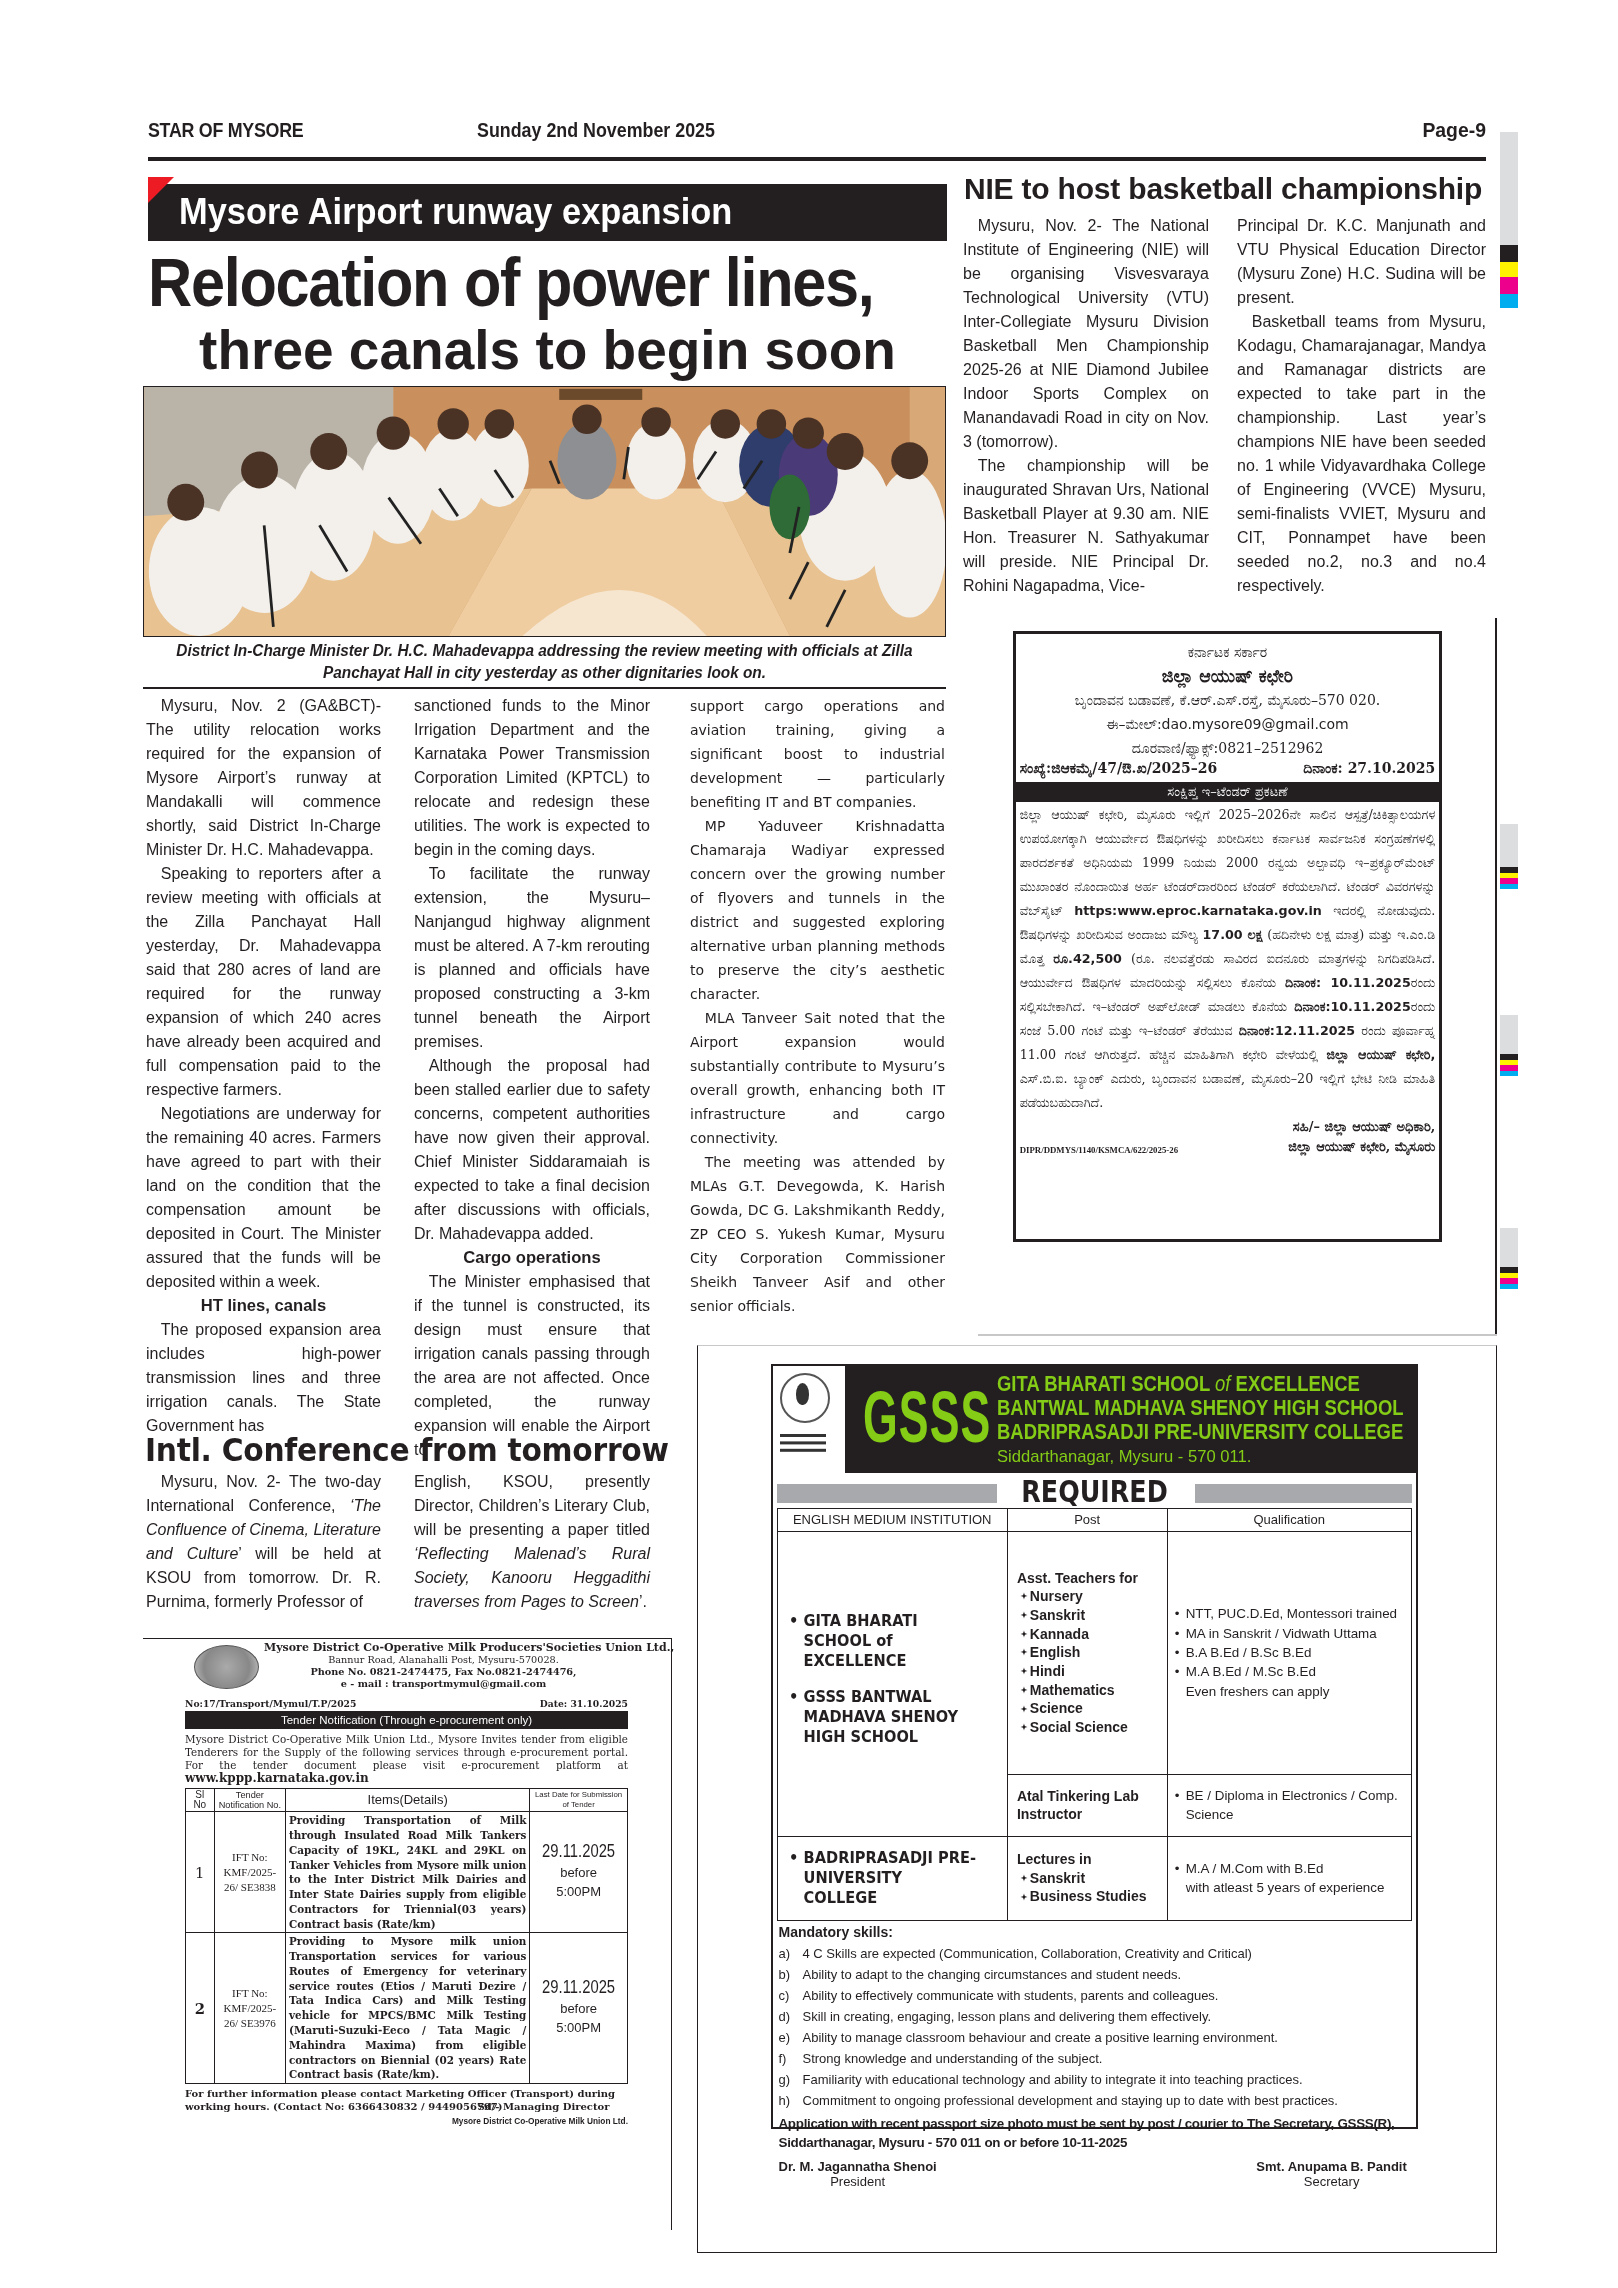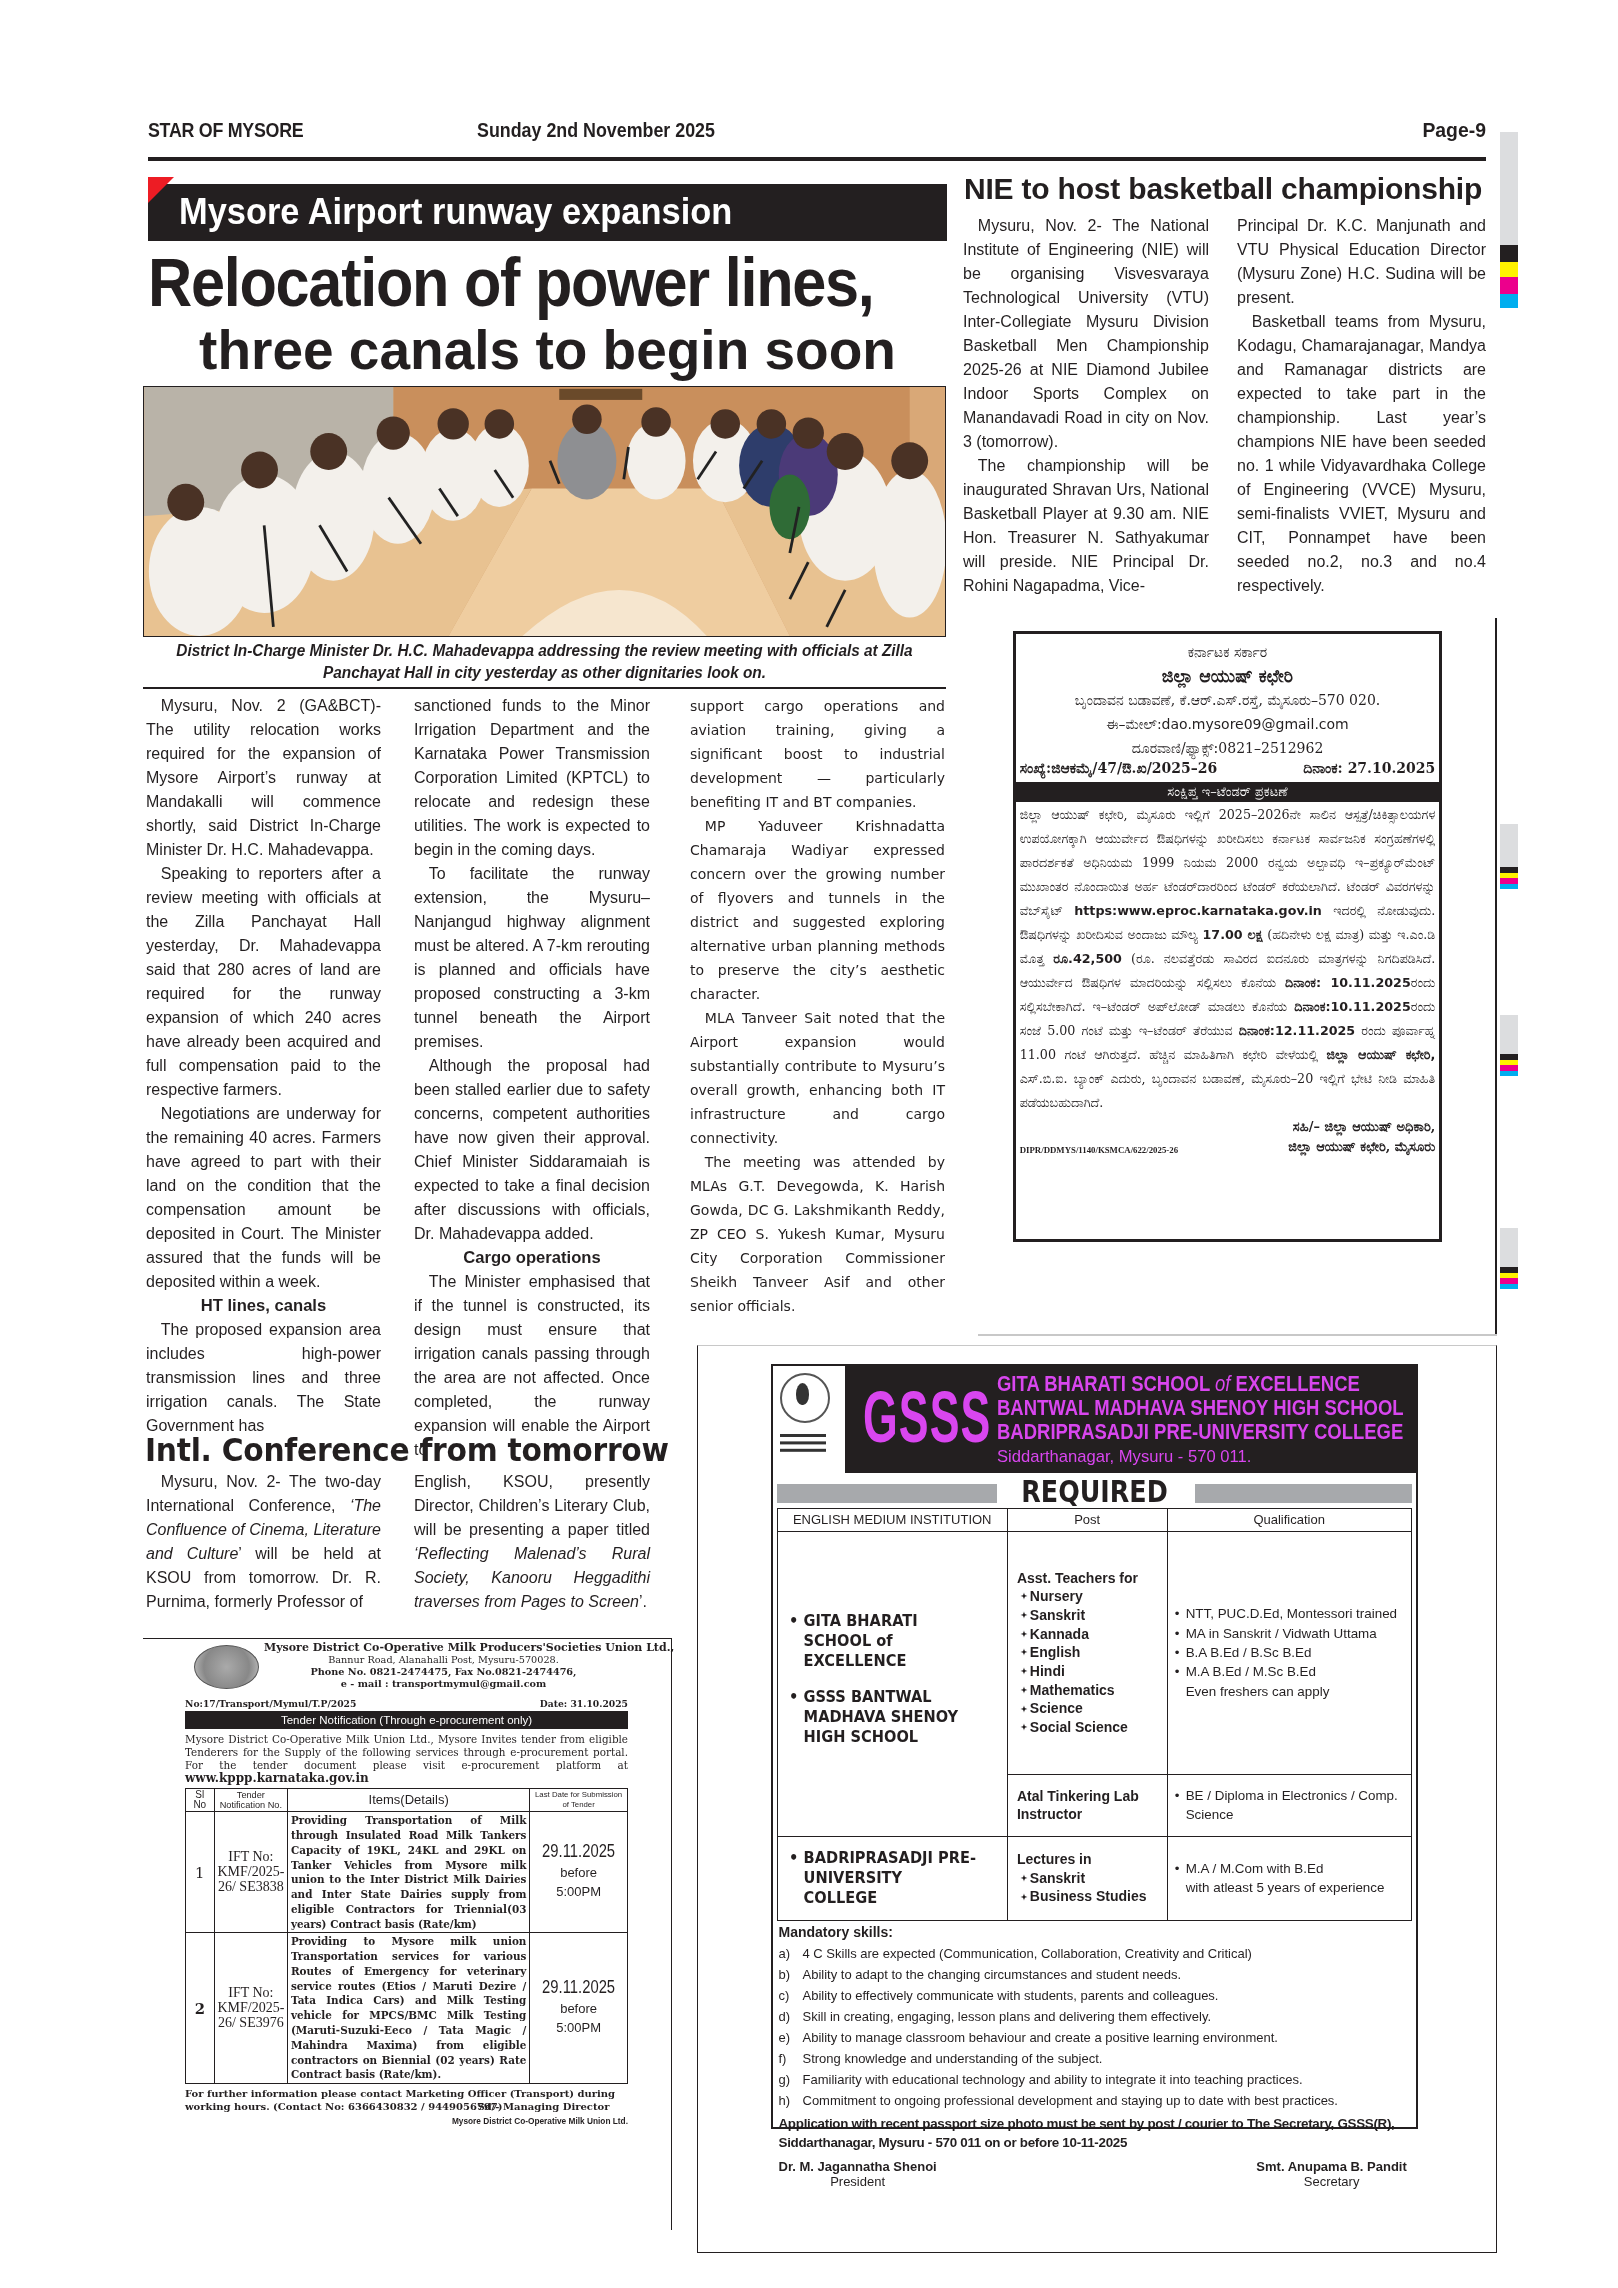--- a/index.html
+++ b/index.html
@@ -52,31 +52,31 @@
   .milk-org{position:absolute;left:79px;top:0;font-size:11px;font-weight:bold;white-space:nowrap;}
   .milk-addr{position:absolute;left:120px;top:13px;font-size:9.7px;line-height:12px;text-align:center;width:277px;}
   .milk-ref{display:flex;justify-content:space-between;font-size:9.2px;font-weight:bold;margin-top:1.8px;}
   .milk-band{background:#231f20;color:#fff;text-align:center;font-size:11.5px;line-height:18.5px;font-family:"Liberation Sans",sans-serif;margin-top:1.8px;}
   .milk-intro{font-size:10.4px;line-height:13px;text-align:justify;margin-top:3.7px;}
   .milk-intro b{font-size:12px;}
   table.milk-t{border-collapse:collapse;width:100%;margin-top:3.7px;font-size:10px;}
   table.milk-t th,table.milk-t td{border:1.4px solid #231f20;padding:0.9px 2.8px;vertical-align:middle;}
   table.milk-t th{font-weight:normal;font-family:"Liberation Sans",sans-serif;line-height:10px;}
   .milk-item{font-weight:bold;font-size:10.4px;line-height:14.8px;text-align:justify;}
-  .milk-notif{font-size:14px;text-align:center;font-family:"Liberation Serif",serif;line-height:14.8px;}
+  .milk-notif{font-size:11px;text-align:center;font-family:"Liberation Serif",serif;line-height:14.8px;}
   .milk-date{text-align:center;font-family:"Liberation Sans",sans-serif;line-height:18.5px;}
   .milk-date .d{font-size:18.5px;transform:scaleX(.8);display:inline-block;}
   .milk-date .s{font-size:13px;}
   .milk-foot{font-size:10px;font-weight:bold;line-height:13px;margin-top:2.8px;position:relative;}
   .milk-foot .sd{position:absolute;right:18.5px;top:13px;}
   .milk-foot .org2{text-align:right;font-size:8.3px;font-family:"Liberation Sans",sans-serif;margin-top:1.8px;}
   
   .school-frame{left:697px;top:1345px;width:798px;height:906px;border-left:1.8px solid #231f20;border-right:1.8px solid #231f20;border-bottom:1.8px solid #231f20;border-top:0.9px solid #c8c8c8;}
   .school{left:771px;top:1364px;width:643px;height:761px;border:2.3px solid #231f20;font-family:"Liberation Sans",sans-serif;}
-  .sc-head{position:relative;height:107px;background:#231f20;color:#d946ef;text-decoration:underline;}
+  .sc-head{position:relative;height:107px;background:#231f20;color:#84cc16;text-decoration:underline;}
   .sc-logo{position:absolute;left:0;top:0;width:72px;height:107px;background:#fff;border-right-radius:37px;}
   .sc-logo .ring{position:absolute;left:7.4px;top:7.4px;width:46px;height:46px;border-radius:50%;border:2.8px solid #555;}
   .sc-logo .flame{position:absolute;left:23px;top:16.6px;width:13px;height:22px;border-radius:50% 50% 45% 45%;background:#333;}
   .sc-logo .book{position:absolute;left:7.4px;top:68px;width:46px;height:2.8px;background:#333;box-shadow:0 7.4px 0 #333,0 14.8px 0 #333;}
   .sc-gsss{position:absolute;left:90px;top:9.2px;font-size:72px;font-weight:bold;line-height:85px;transform:scaleX(.62);transform-origin:left;letter-spacing:1.8px;}
   .sc-names{position:absolute;left:224px;top:5.5px;font-weight:bold;font-size:22px;line-height:24px;transform:scaleX(.84);transform-origin:left;white-space:nowrap;}
   .sc-names i{font-weight:normal;}
   .sc-addr{position:absolute;left:224px;top:81px;font-size:16.6px;}
   .sc-req{position:relative;height:31px;margin-top:3.7px;}
   .sc-req .bar{position:absolute;top:7.4px;height:18.5px;background:#a7a9ac;}

